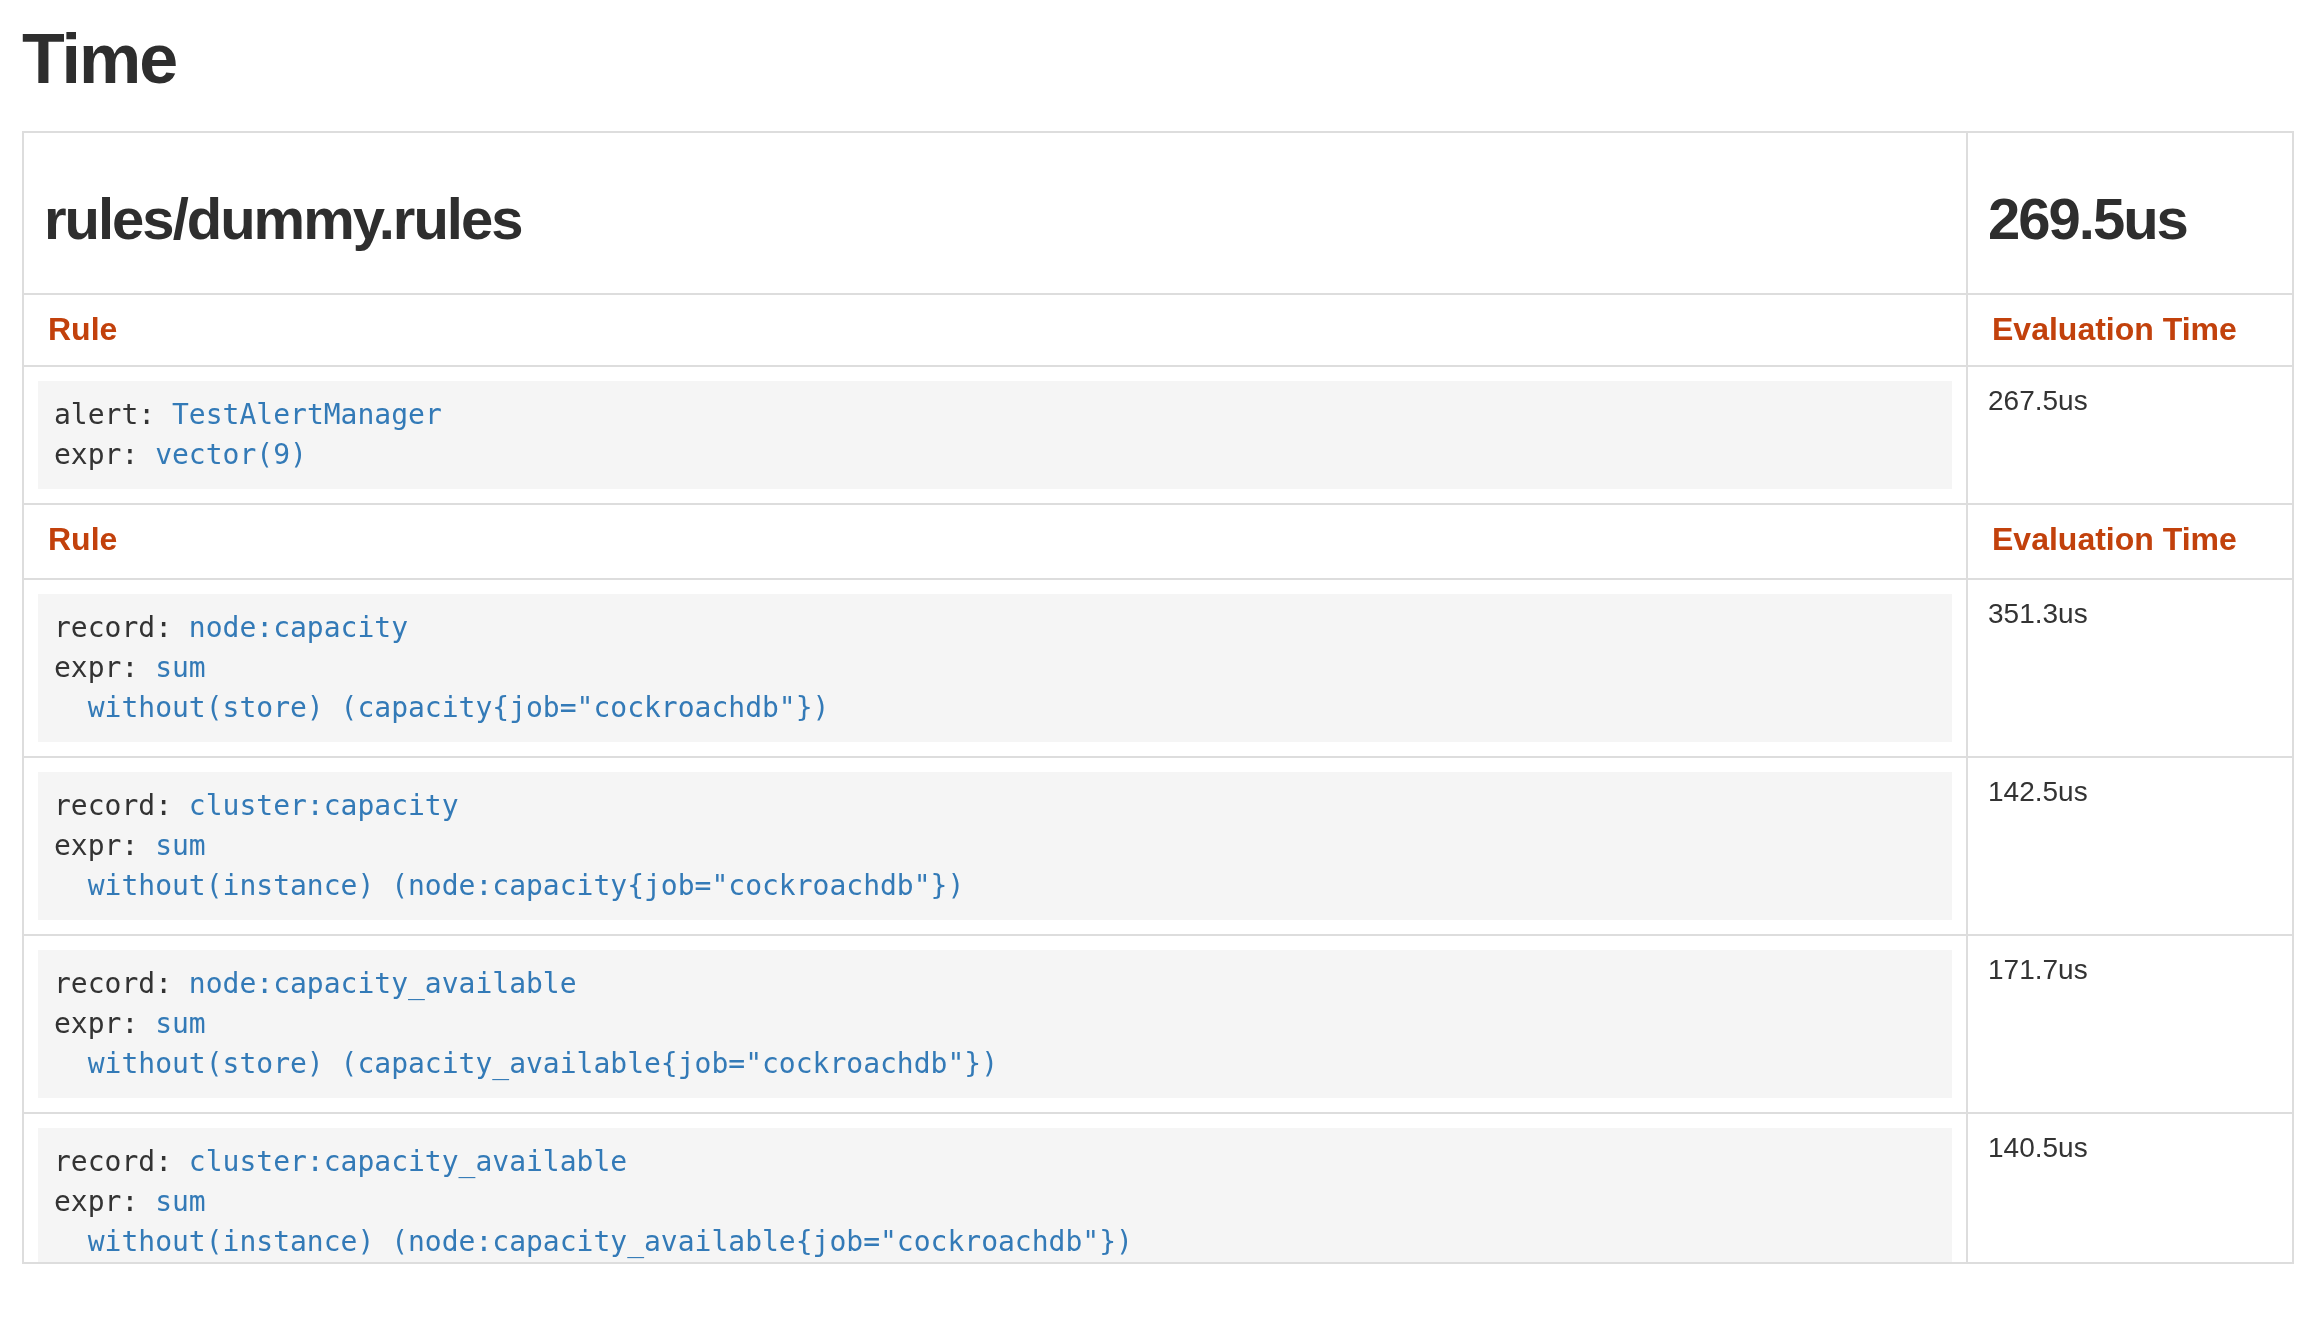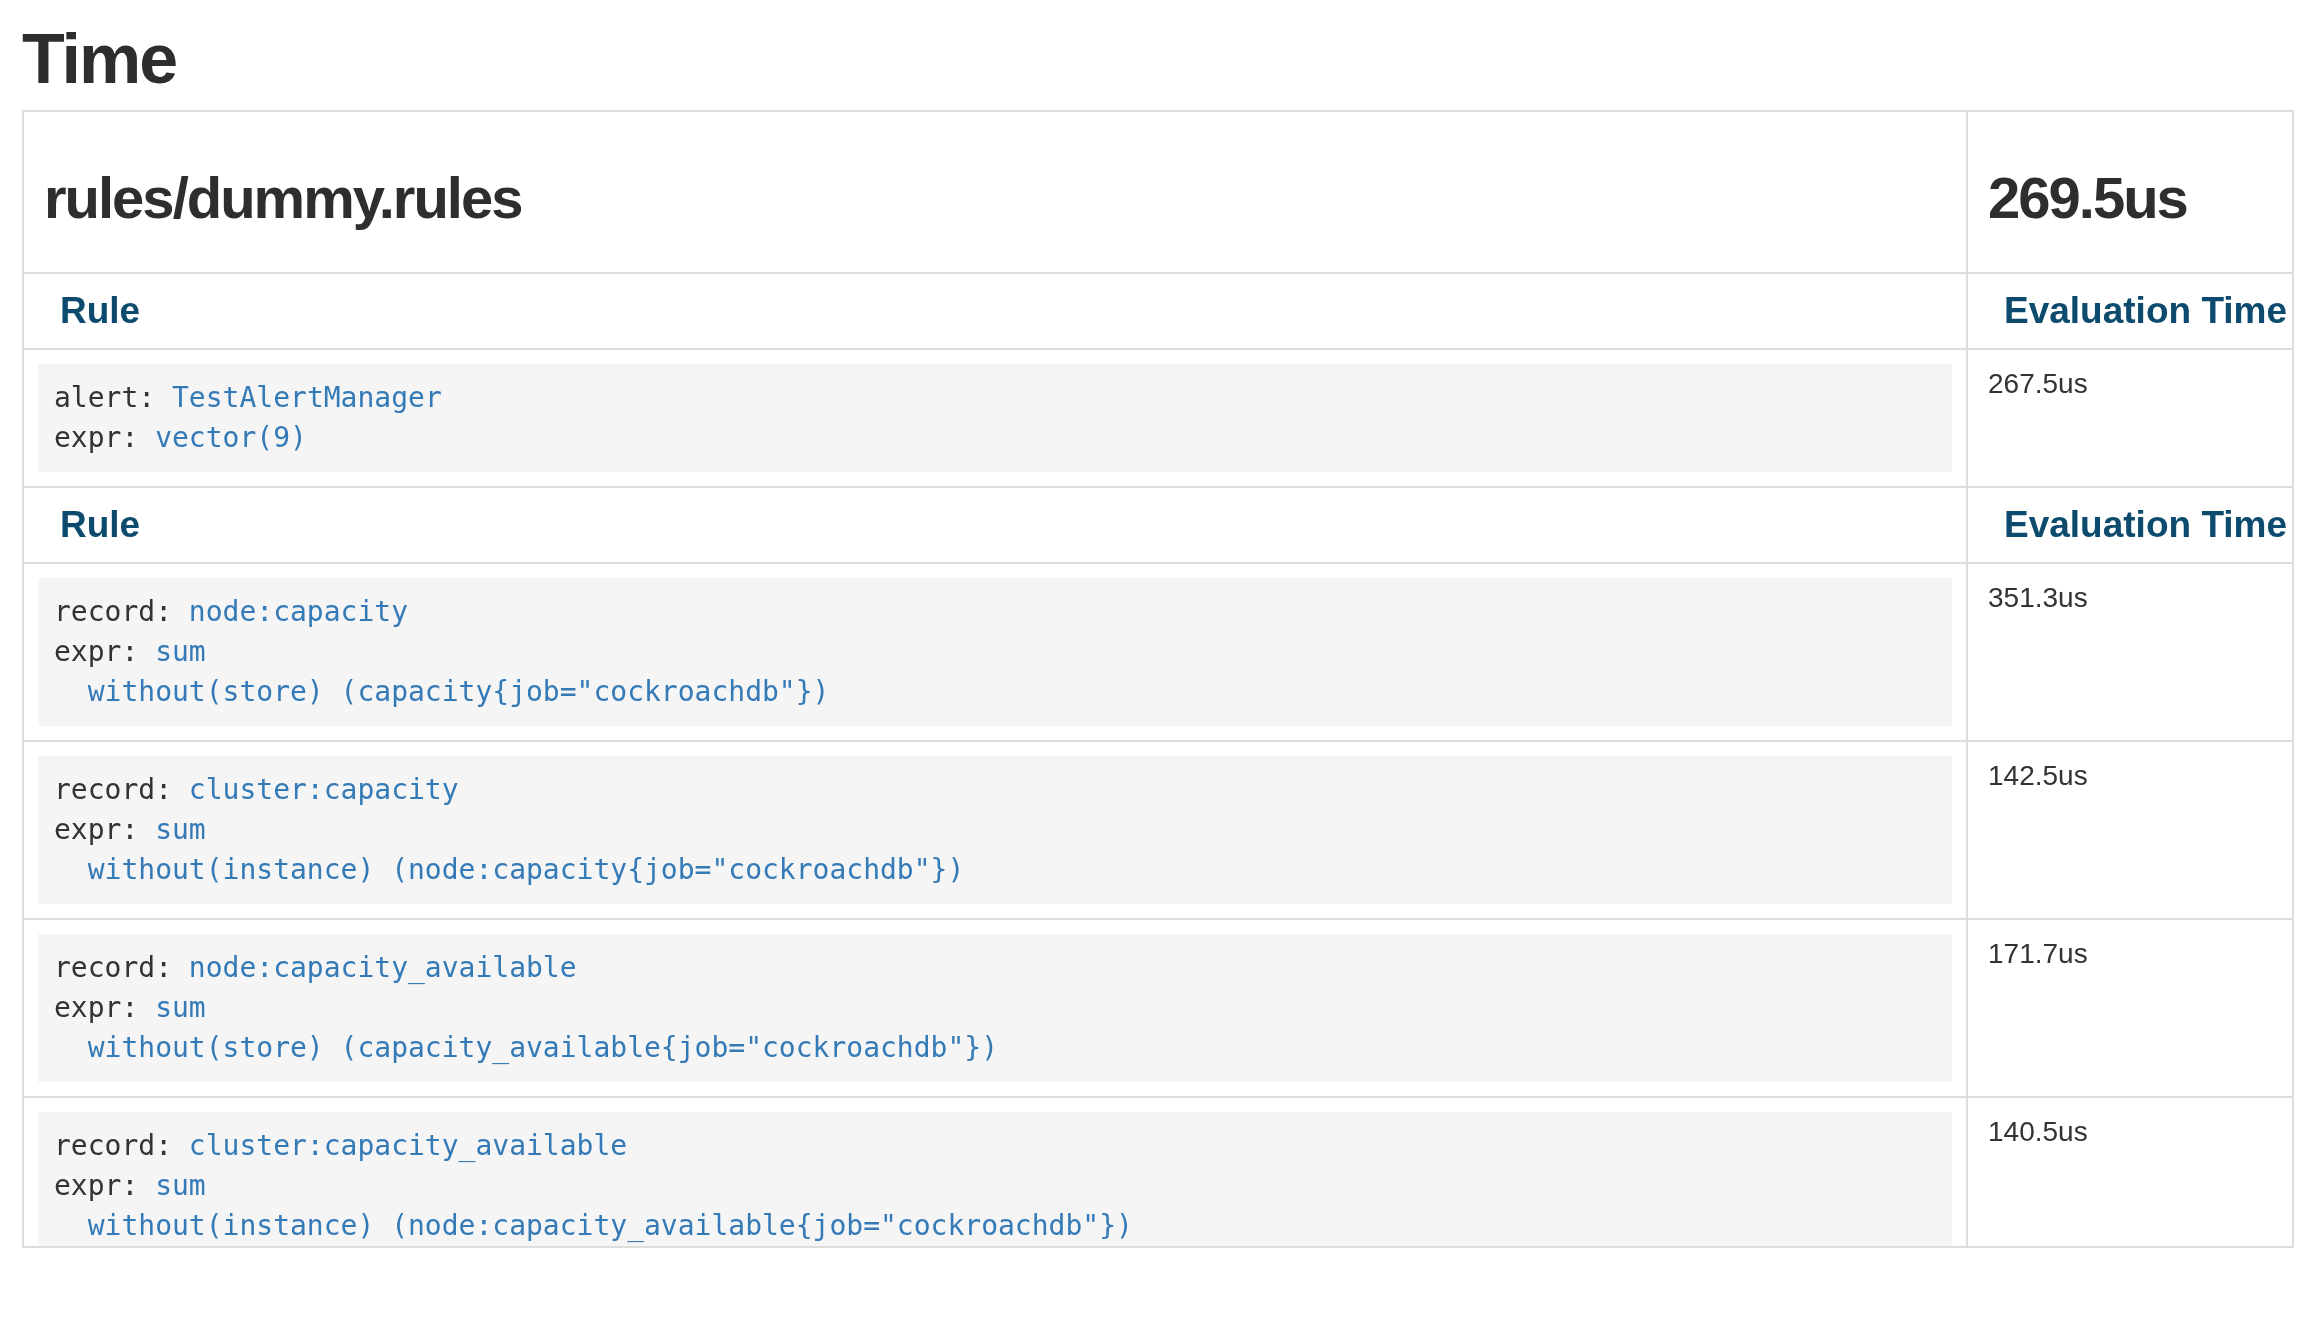--- a/index.html
+++ b/index.html
@@ -20,21 +20,21 @@
     font-size: 70px;
     line-height: 1.08;
     font-weight: 700;
     letter-spacing: -2px;
     color: #2e2e2e;
   }
   table.rules-table {
     border-collapse: collapse;
     table-layout: fixed;
     width: 2270px;
-    margin-top: 12px;
+    margin-top: 33px;
     background: #ffffff;
   }
   table.rules-table td {
     border: 2px solid #dddddd;
     vertical-align: top;
     overflow: hidden;
   }
   
   tr.group-row-a { height: 162px; }
   tr.group-row-b { height: 160px; }
@@ -46,24 +46,24 @@
     line-height: 1.1;
     font-weight: 700;
     letter-spacing: -2px;
     color: #2e2e2e;
     white-space: nowrap;
   }
   
   tr.head-row-a { height: 72px; }
   tr.head-row-b { height: 75px; }
   .head-cell {
-    padding: 16px 36px;
-    font-size: 37px;
+    padding: 16px 24px;
+    font-size: 32px;
     font-weight: 700;
-    color: #0c4a6e;
+    color: #c2410c;
     white-space: nowrap;
   }
   
   tr.rule-row-1 { height: 121px; }
   tr.rule-row-3a { height: 157px; }
   tr.rule-row-3b { height: 158px; }
   .rule-cell { padding: 14px; }
   .rule-block {
     background: #f5f5f5;
     padding: 14px 16px;

